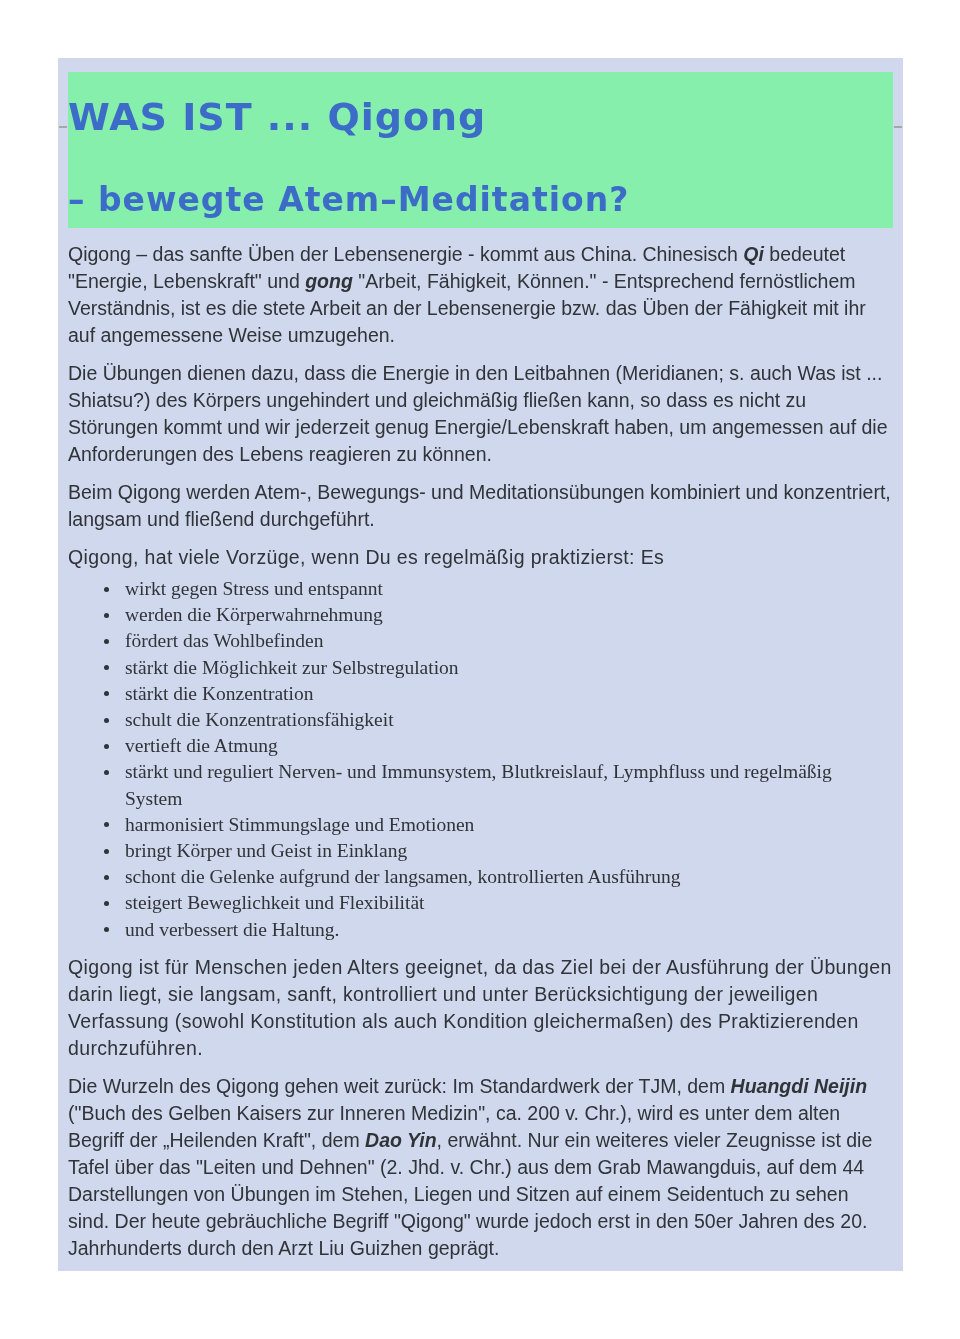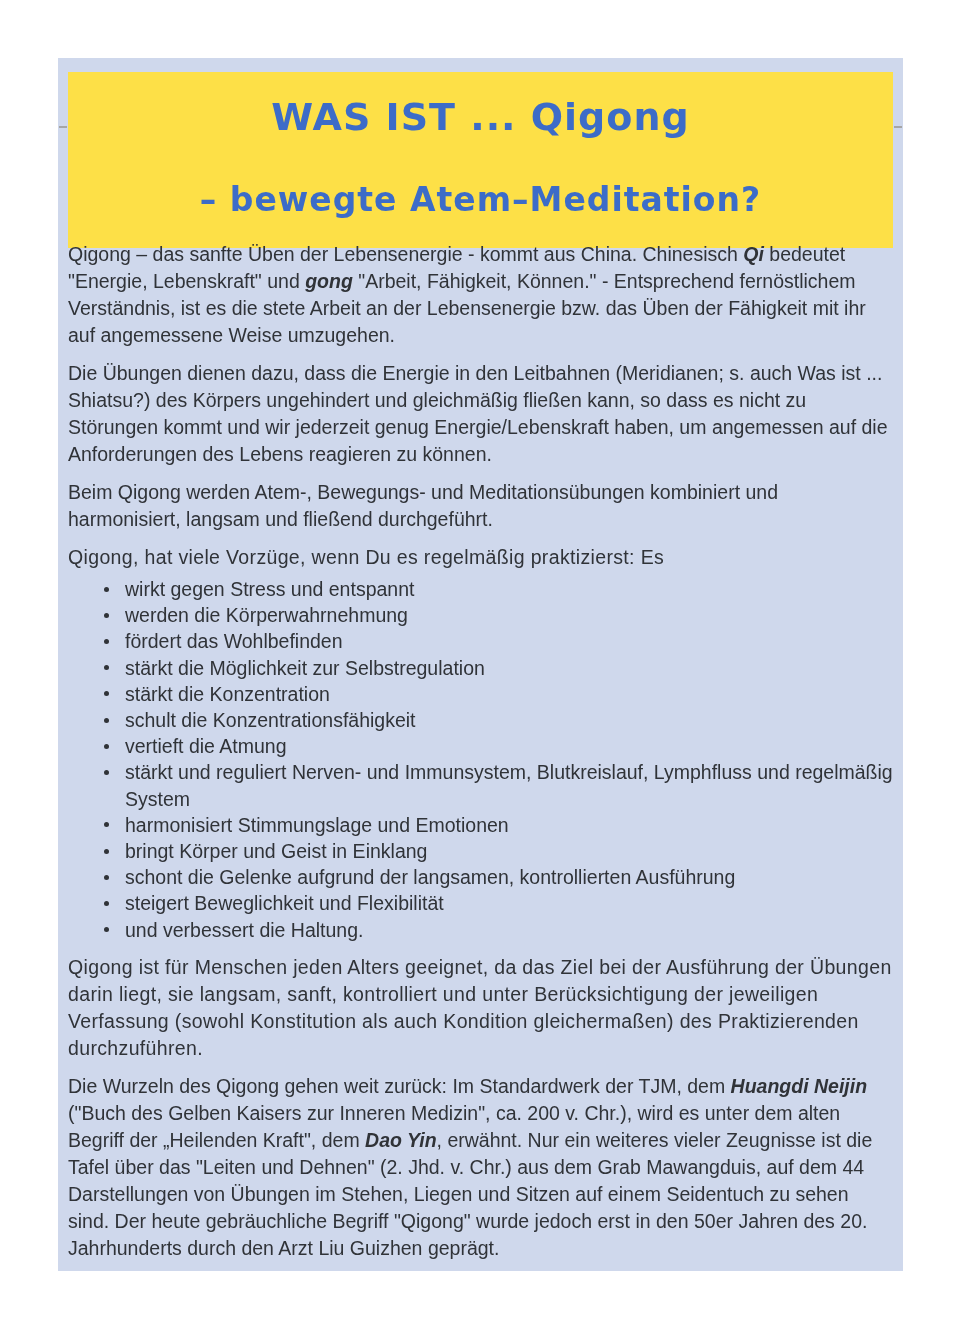--- a/index.html
+++ b/index.html
@@ -16,23 +16,23 @@
   }
   .panel {
     position: absolute;
     left: 58px; top: 58px;
     width: 845px; height: 1213px;
     background: #cfd8ec;
   }
   .header-box {
     position: absolute;
     left: 10px; top: 14px;
-    width: 825px; height: 176px;
-    background: #fde047;
-    text-align: center;
+    width: 825px; height: 156px;
+    background: #86efac;
+    text-align: left;
   }
   .title {
     margin-top: 22px;
     font-family: "DejaVu Sans", sans-serif;
     font-size: 38px;
     line-height: 46px;
     font-weight: 700;
     letter-spacing: 1px;
     color: #3c6cc8;
   }
@@ -63,20 +63,21 @@
     font-size: 19.5px;
     line-height: 27px;
   }
   .doc-body p.first { margin-top: 13px; }
   .doc-body p.spaced { letter-spacing: 0.35px; }
   .doc-body i { font-style: italic; font-weight: bold; }
   ul.benefits {
     margin: 5px 0 0 0;
     padding: 0;
     list-style: none;
+    font-family: Liberation Serif, serif;
   }
   ul.benefits li {
     position: relative;
     padding-left: 57px;
     font-size: 19.5px;
     line-height: 26.2px;
   }
   ul.benefits li::before {
     content: "";
     position: absolute;
@@ -98,21 +99,21 @@
     </div>
     <div class="handle handle-left"></div>
     <div class="handle handle-right"></div>
 
     <div class="doc-body">
 
       <p class="first"><span>Qigong – das sanfte Üben der Lebensenergie - kommt aus China. Chinesisch </span><i>Qi</i><span> bedeutet "Energie, Lebenskraft" und </span><i>gong</i><span> "Arbeit, Fähigkeit, Können." - Entsprechend fernöstlichem Verständnis, ist es die stete Arbeit an der Lebensenergie bzw. das Üben der Fähigkeit mit ihr auf angemessene Weise umzugehen.</span></p>
 
       <p>Die Übungen dienen dazu, dass die Energie in den Leitbahnen (Meridianen; s. auch Was ist ... Shiatsu?) des Körpers ungehindert und gleichmäßig fließen kann, so dass es nicht zu Störungen kommt und wir jederzeit genug Energie/Lebenskraft haben, um angemessen auf die Anforderungen des Lebens reagieren zu können.</p>
 
-      <p>Beim Qigong werden Atem-, Bewegungs- und Meditationsübungen kombiniert und harmonisiert, langsam und fließend durchgeführt.</p>
+      <p>Beim Qigong werden Atem-, Bewegungs- und Meditationsübungen kombiniert und konzentriert, langsam und fließend durchgeführt.</p>
 
       <p class="spaced">Qigong, hat viele Vorzüge, wenn Du es regelmäßig praktizierst: Es</p>
 
       <ul class="benefits">
         <li>wirkt gegen Stress und entspannt</li>
         <li>werden die Körperwahrnehmung</li>
         <li>fördert das Wohlbefinden</li>
         <li>stärkt die Möglichkeit zur Selbstregulation</li>
         <li>stärkt die Konzentration</li>
         <li>schult die Konzentrationsfähigkeit</li>

